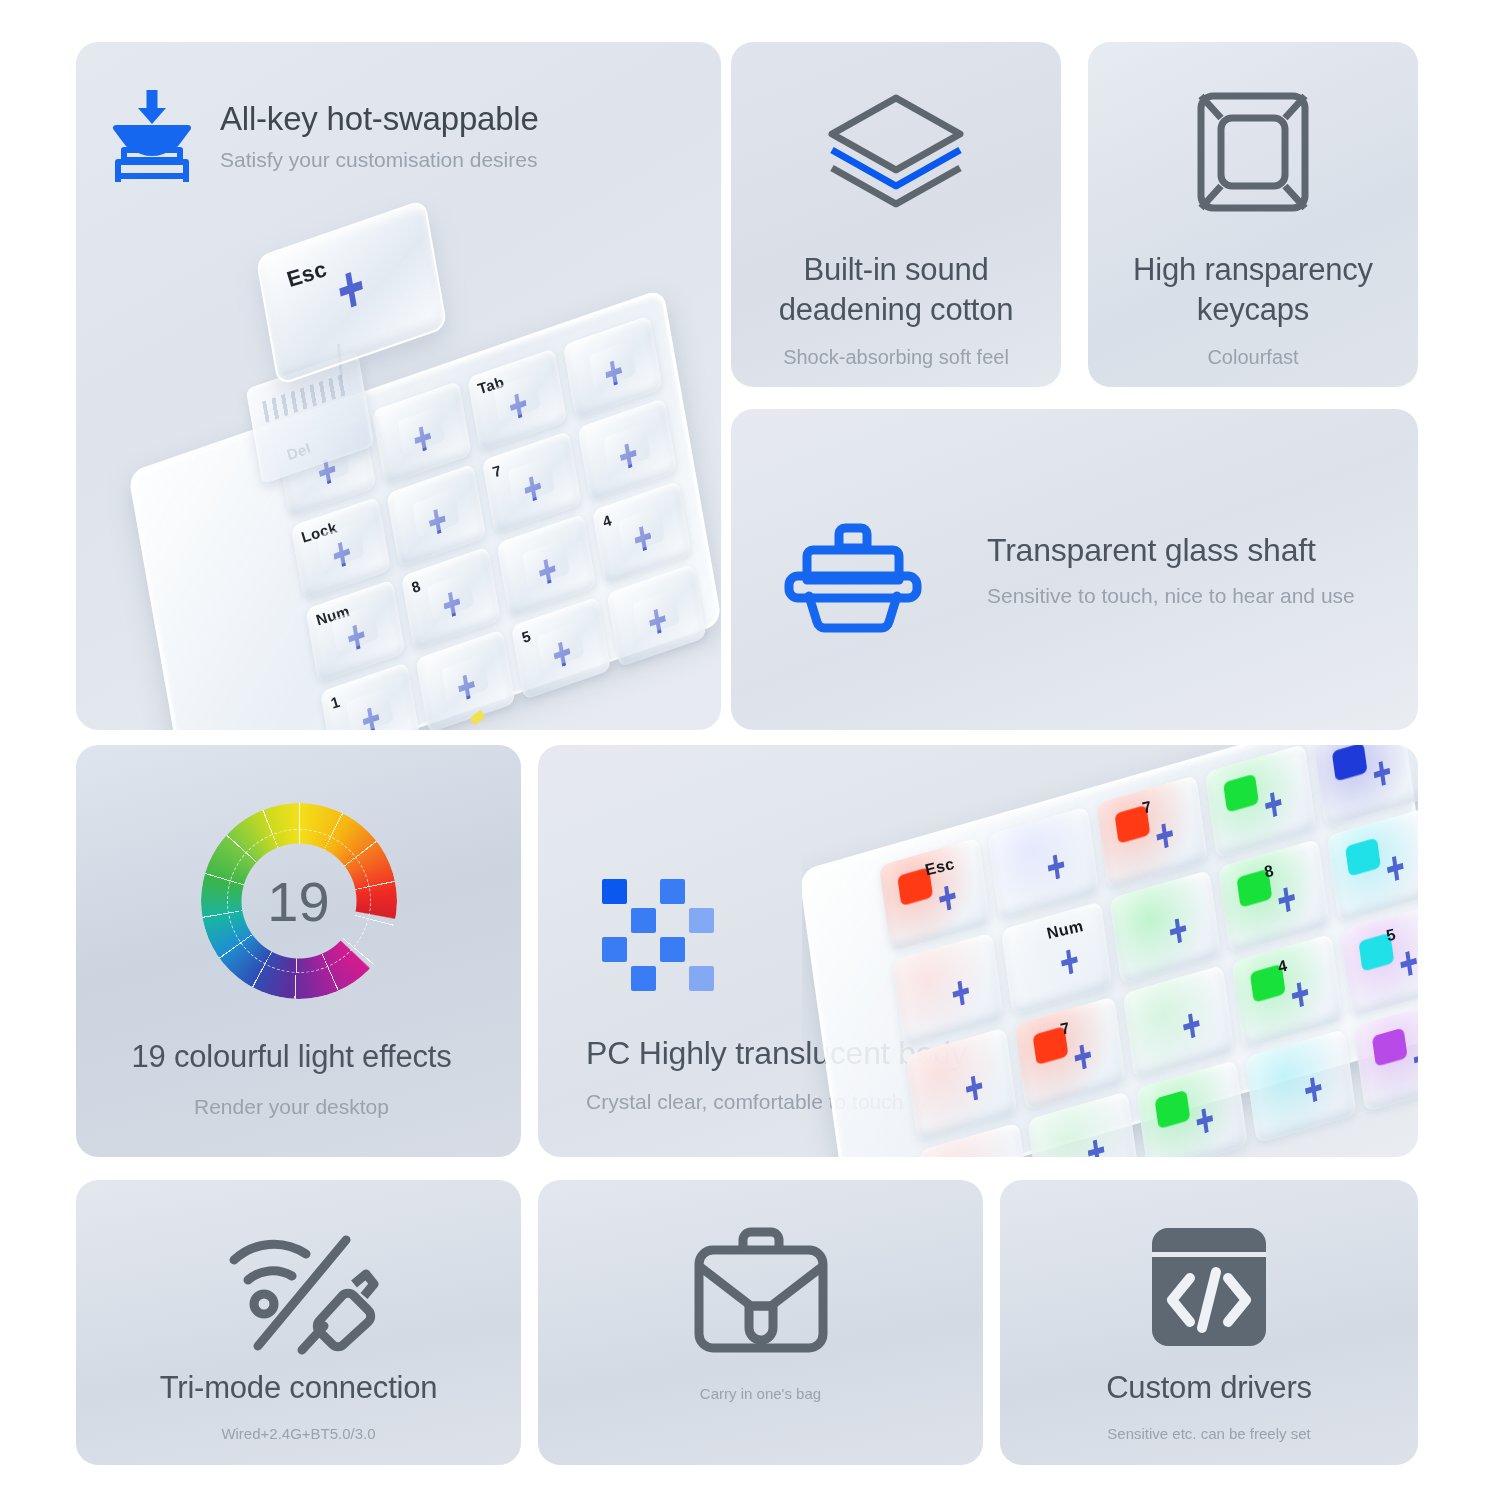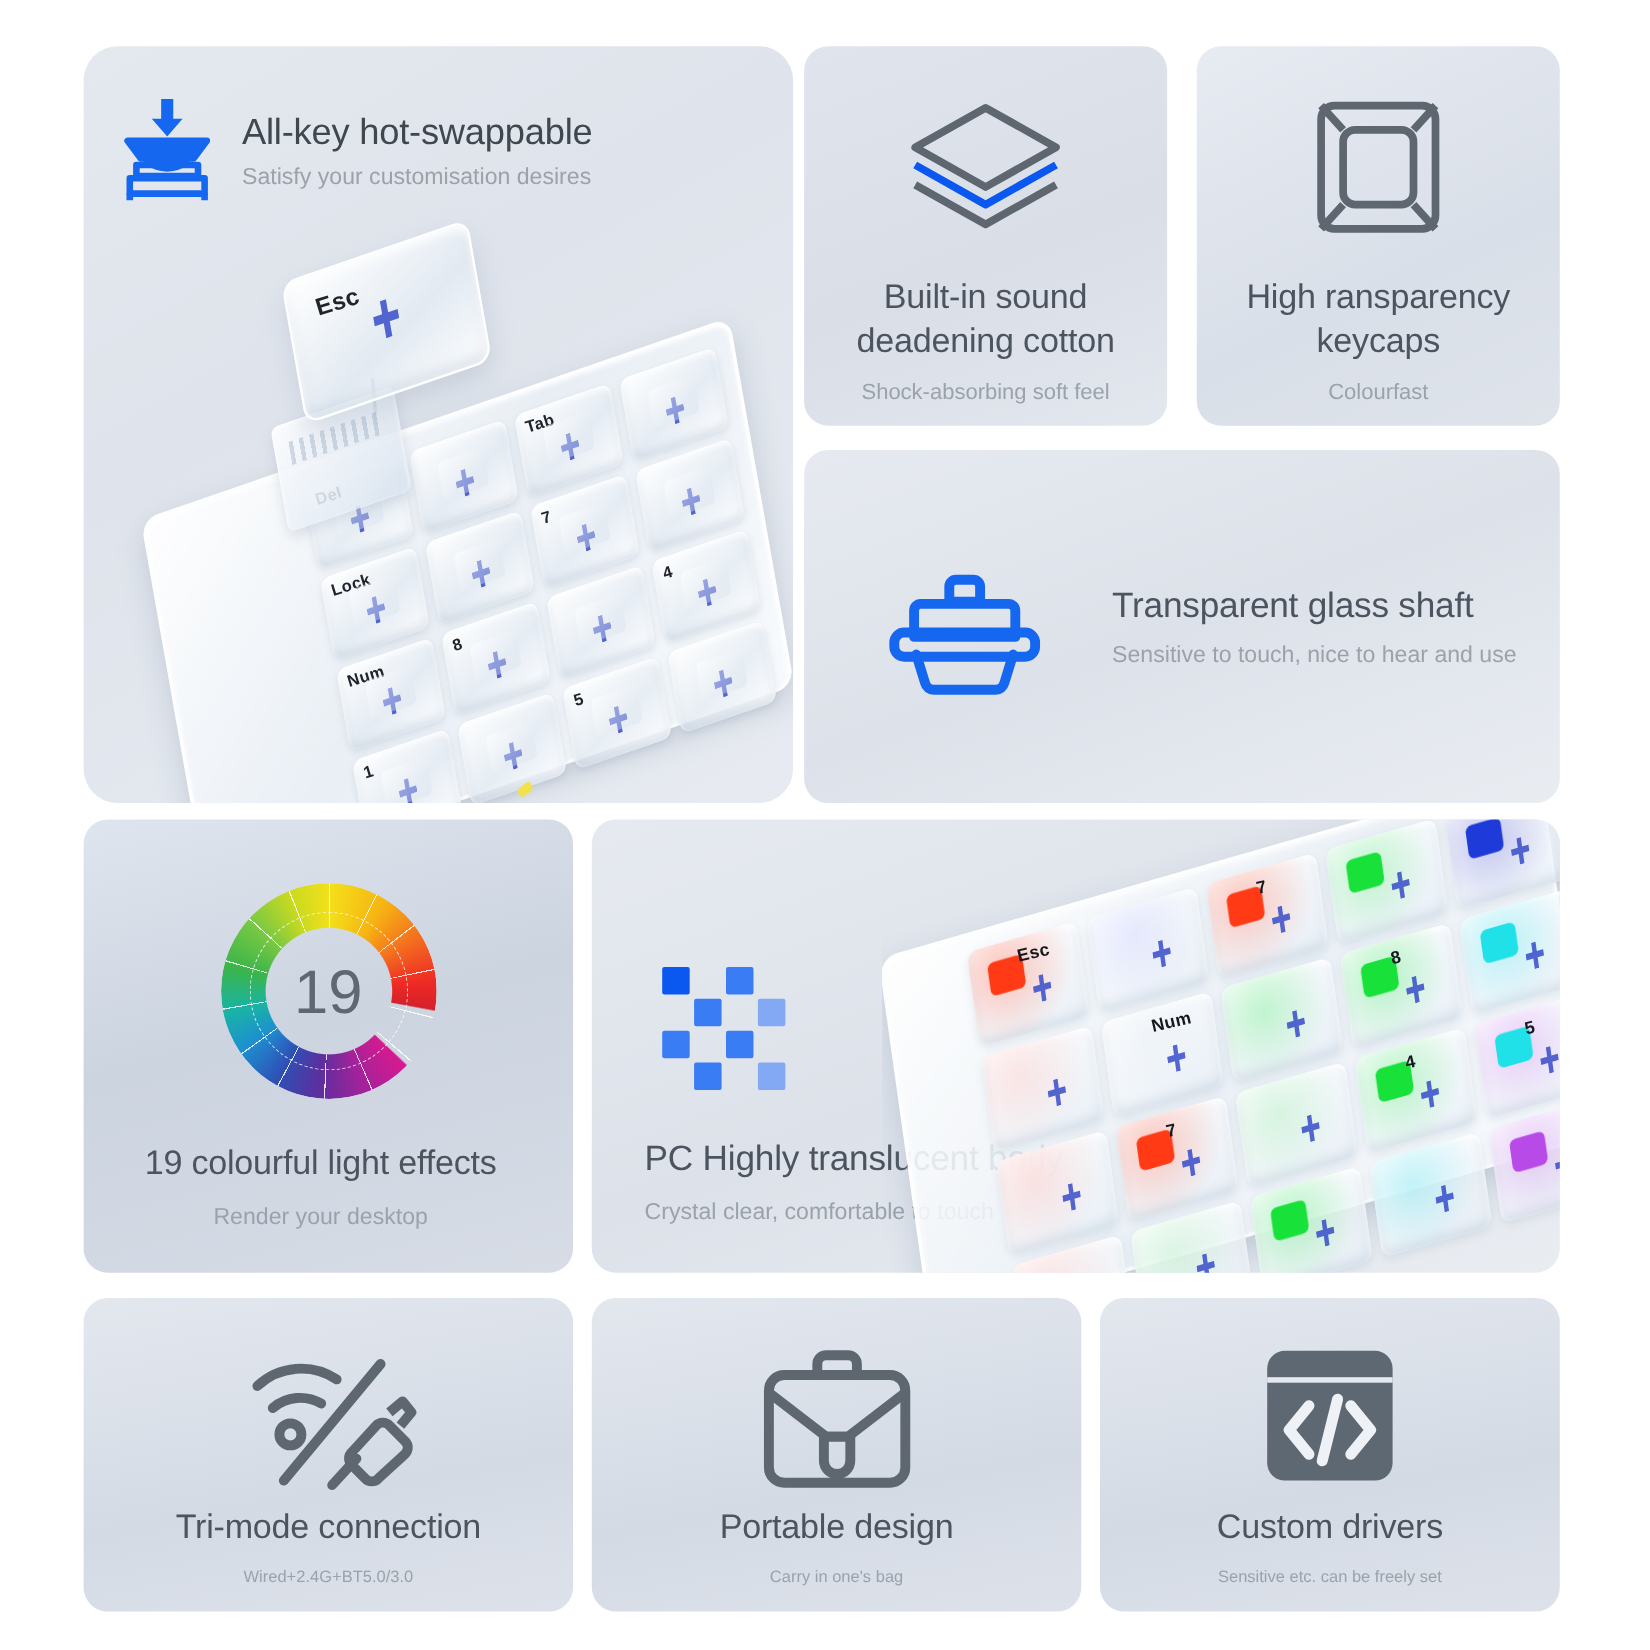--- a/index.html
+++ b/index.html
@@ -14,21 +14,21 @@
     width:1500px;height:1500px;
     box-sizing:border-box;
   }
   .card{
     position:absolute;
     border-radius:22px;
     overflow:hidden;
     box-sizing:border-box;
   }
   
-  .bg-a{background:linear-gradient(150deg,#e4e9ef 0%,#dfe4ec 38%,#e7ebf1 100%);border-radius:31px;}
+  .bg-a{background:linear-gradient(150deg,#e4e9ef 0%,#dfe4ec 38%,#e7ebf1 100%);}
   .bg-b{background:linear-gradient(160deg,#e0e5ed 0%,#d9dee7 55%,#e3e7ee 100%);}
   .bg-c{background:linear-gradient(155deg,#e7ebf2 0%,#d9dfe8 60%,#dfe4eb 100%);}
   .bg-d{background:linear-gradient(165deg,#dfe5ee 0%,#ccd4e0 45%,#d7dce5 100%);}
   .bg-e{background:linear-gradient(160deg,#e6eaf0 0%,#dde2ea 50%,#e9edf2 100%);}
   .bg-f{background:linear-gradient(170deg,#e3e8ef 0%,#d4dae4 60%,#dde2ea 100%);}
 
   
   .title{
     color:#4c555f;
     font-size:31px;
@@ -132,21 +132,21 @@
     position:absolute;left:0;right:0;top:46px;
     display:flex;justify-content:center;
   }
   .smalltxt{position:absolute;left:20px;right:20px;top:208px;text-align:center;}
   .smalltxt .sub{margin-top:15px;font-size:20px;}
 
   
   #c-shaft{left:731px;top:409px;width:687px;height:321px;}
   .shaft-row{
     position:absolute;left:0;top:0;width:100%;height:100%;
-    display:flex;align-items:center;gap:58px;padding-left:72px;
+    display:flex;align-items:center;gap:58px;padding-left:48px;
     box-sizing:border-box;
   }
   .shaft-txt .title{font-size:32px;}
   .shaft-txt .sub{margin-top:12px;font-size:21px;line-height:1.22;}
 
   
   #c-rgb{left:76px;top:745px;width:445px;height:412px;}
   .wheelwrap{position:absolute;left:0;right:0;top:58px;display:flex;justify-content:center;}
   .wheel{position:relative;width:196px;height:196px;}
   .wheel .ringconic{
@@ -587,21 +587,20 @@
           <g fill="none" stroke="#5e6670" stroke-width="9" stroke-linejoin="round">
             <path d="M58 28 v-10 a8 8 0 0 1 8 -8 h20 a8 8 0 0 1 8 8 v10"></path>
             <rect x="14" y="28" width="124" height="98" rx="14"></rect>
             <path d="M14 44 L66 84 h20 L138 44"></path>
             <path d="M64 84 h24 v22 a12 12 0 0 1 -24 0 Z"></path>
           </g>
         </svg>
       </span>
     </div>
     <div class="btmtxt">
-      <p class="title">Portable design</p>
       <p class="sub">Carry in one's bag</p>
     </div>
   </div>
 
   <div class="card bg-f" id="c-drv">
     <div class="ico-center">
       <span>
         <svg width="130" height="130" viewBox="0 0 130 130">
           <rect x="8" y="6" width="114" height="118" rx="16" fill="#5d6872"></rect>
           <rect x="8" y="30" width="114" height="5" fill="#e6eaf0"></rect>

